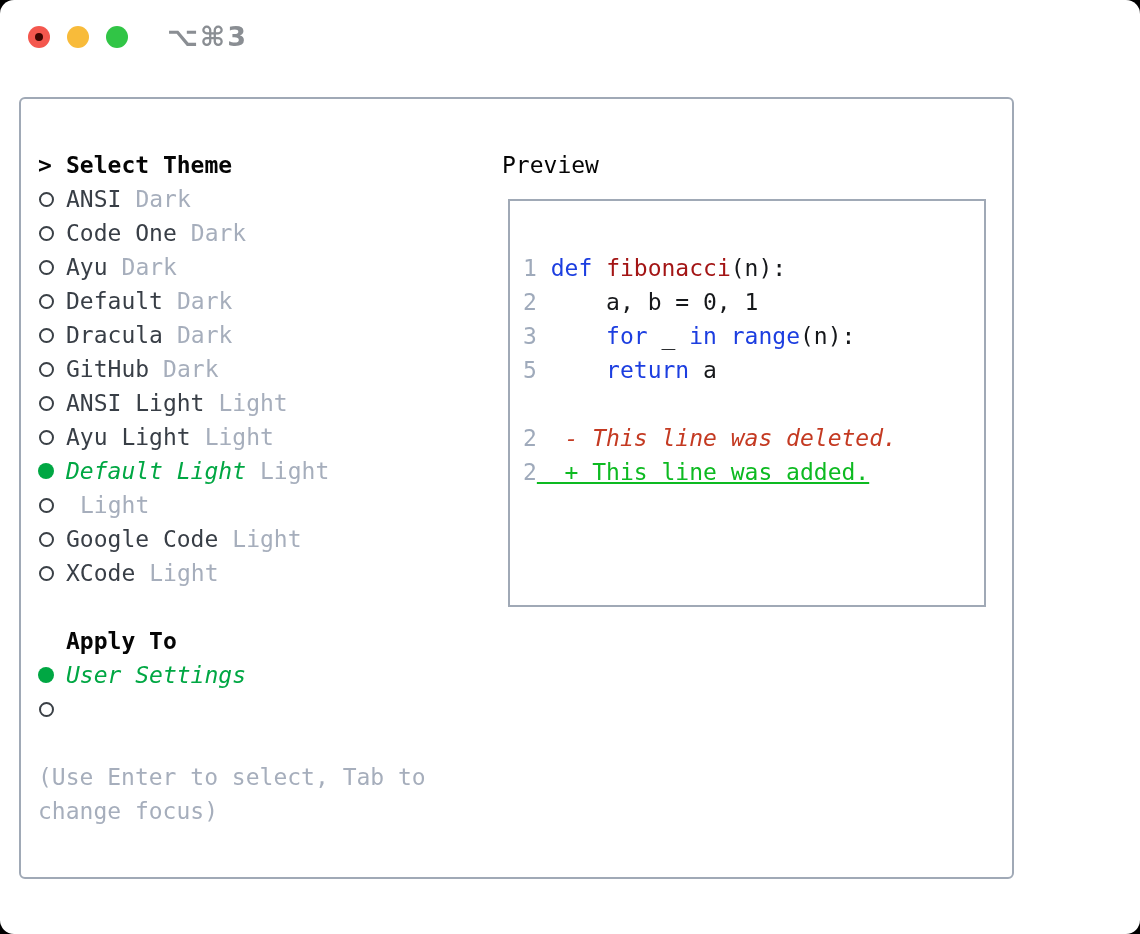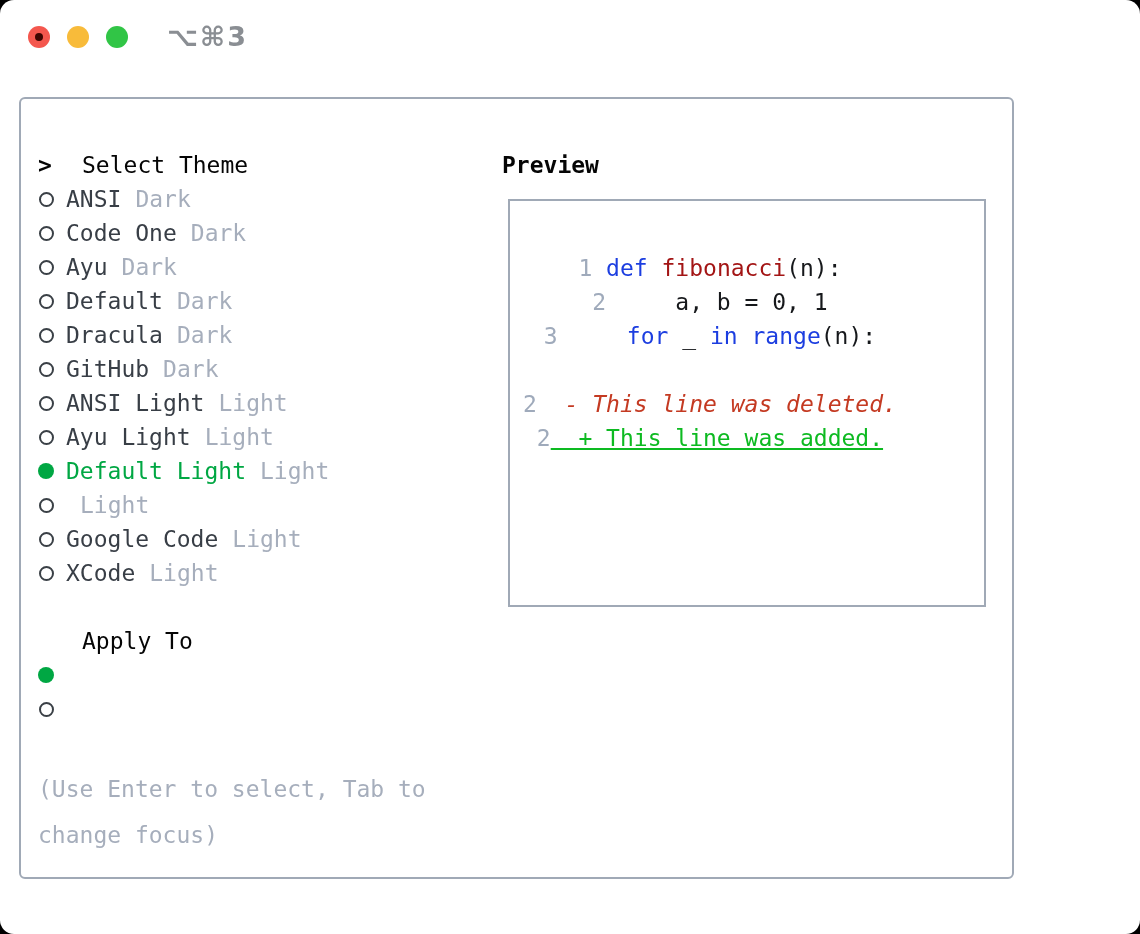--- a/index.html
+++ b/index.html
@@ -25,30 +25,30 @@
   }
   
   .frame{position:absolute;left:19px;top:97px;width:991px;height:778px;border:2px solid var(--border);border-radius:6px;background:#fff;}
   
   .selector{position:absolute;left:38px;top:148px;width:440px;font-size:23px;color:var(--dark);}
   .row{height:34px;display:flex;align-items:center;white-space:pre;}
   .bullet{width:28px;display:flex;align-items:center;flex:none;}
   .caret{font-weight:bold;color:#050505;}
   .dot-open{width:11px;height:11px;border:2px solid #3A4046;border-radius:50%;margin-left:1px;}
   .dot-filled{width:16px;height:16px;background:var(--green);border-radius:50%;}
-  .hdr .name{font-weight:normal;color:#050505;margin-left:16px;}
+  .hdr .name{font-weight:bold;color:#050505;}
   .variant{color:var(--muted);margin-left:14px;}
-  .row.sel .name{color:var(--green);}
+  .row.sel .name{color:var(--green);font-style:italic;}
   .spacer{height:34px;}
-  .hintline{height:34px;line-height:34px;color:var(--muted);white-space:pre;margin-top:12px;}
+  .hintline{height:34px;line-height:34px;color:var(--muted);white-space:pre;}
   
-  .preview-label{position:absolute;left:502px;top:148px;height:34px;line-height:34px;font-size:23px;font-weight:bold;color:#050505;}
+  .preview-label{position:absolute;left:502px;top:148px;height:34px;line-height:34px;font-size:23px;font-weight:normal;color:#050505;}
   .preview-box{position:absolute;left:508px;top:199px;width:474px;height:404px;border:2px solid var(--border);background:#fff;}
   .code{position:absolute;left:523px;top:251px;font-size:23px;line-height:34px;}
-  .cline{height:34px;white-space:pre;text-align:center;}
+  .cline{height:34px;white-space:pre;}
   .ln{color:var(--lnum);}
   .kw{color:var(--kw);}
   .fn{color:var(--fn);}
   .pl{color:var(--pl);}
   .ctx{color:var(--ctx);}
   .del{color:var(--del);font-style:italic;}
   .add{color:var(--add);text-decoration:underline;}
 </style>
 </head>
 <body>
@@ -132,36 +132,38 @@
     </div>
 
     <div class="spacer"></div>
 
     <div class="row hdr">
       <span class="bullet"></span>
       <span class="name">Apply To</span>
     </div>
     <div class="row sel">
       <span class="bullet"><span class="dot-filled"></span></span>
+      <span class="name">User Settings</span>
     </div>
     <div class="row">
       <span class="bullet"><span class="dot-open"></span></span>
     </div>
 
     <div class="spacer"></div>
 
     <div class="hintline">(Use Enter to select, Tab to</div>
     <div class="hintline">change focus)</div>
   </div>
 
   <div class="preview-label">Preview</div>
   <div class="preview-box"></div>
 
   <div class="code">
     <div class="cline"><span class="ln">1</span><span class="pl"> </span><span class="kw">def</span><span class="pl"> </span><span class="fn">fibonacci</span><span class="pl">(n):</span></div>
     <div class="cline"><span class="ln">2</span><span class="pl">     a, b = 0, 1</span></div>
     <div class="cline"><span class="ln">3</span><span class="pl">     </span><span class="kw">for</span><span class="pl"> _ </span><span class="kw">in</span><span class="pl"> </span><span class="kw">range</span><span class="pl">(n):</span></div>
+    <div class="cline"><span class="ln">5</span><span class="pl">     </span><span class="kw">return</span><span class="pl"> a</span></div>
     <div class="cline"></div>
     <div class="cline"><span class="ln">2</span><span class="del">  - This line was deleted.</span></div>
     <div class="cline"><span class="ln">2</span><span class="add">  + This line was added.</span></div>
   </div>
 
 </div>
 
 </body></html>

